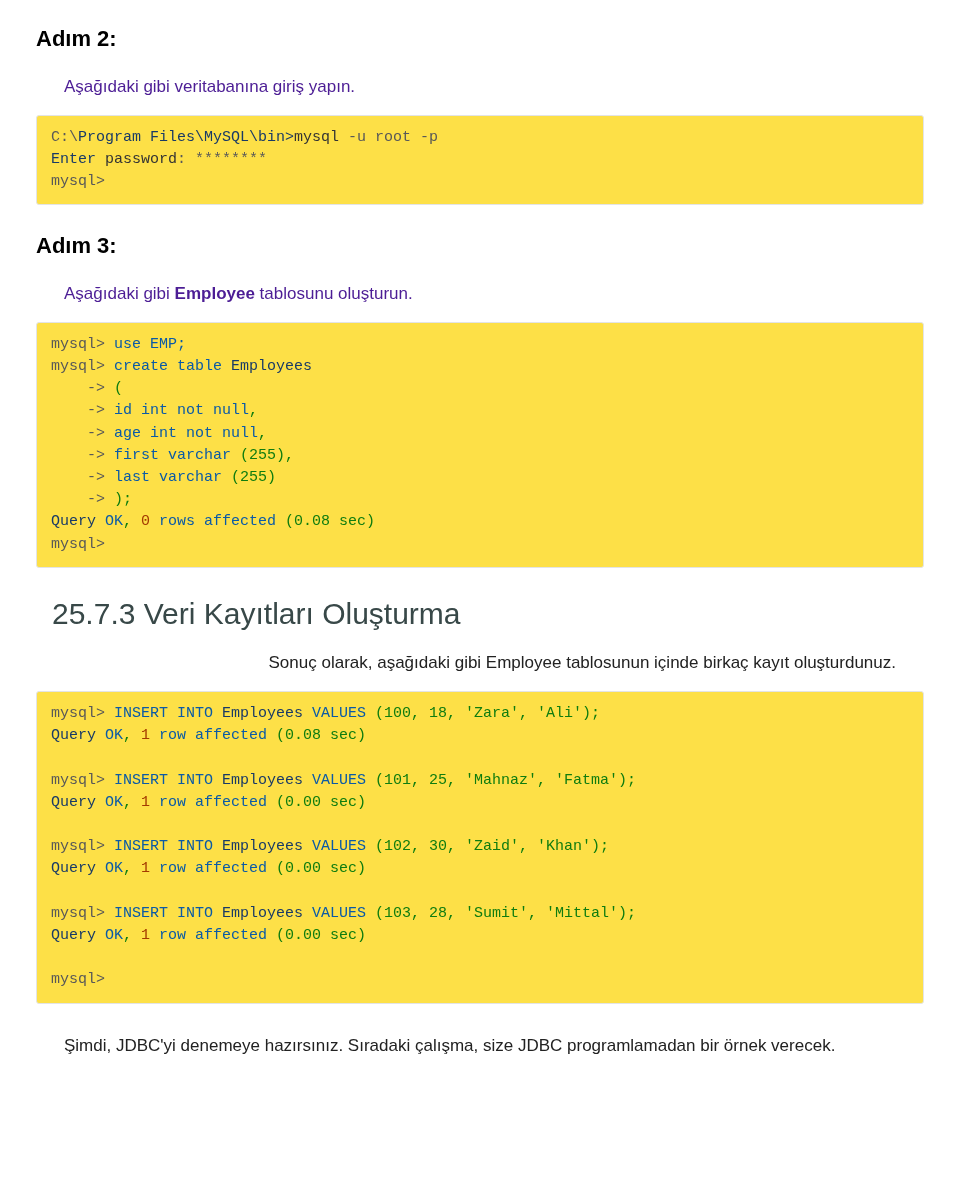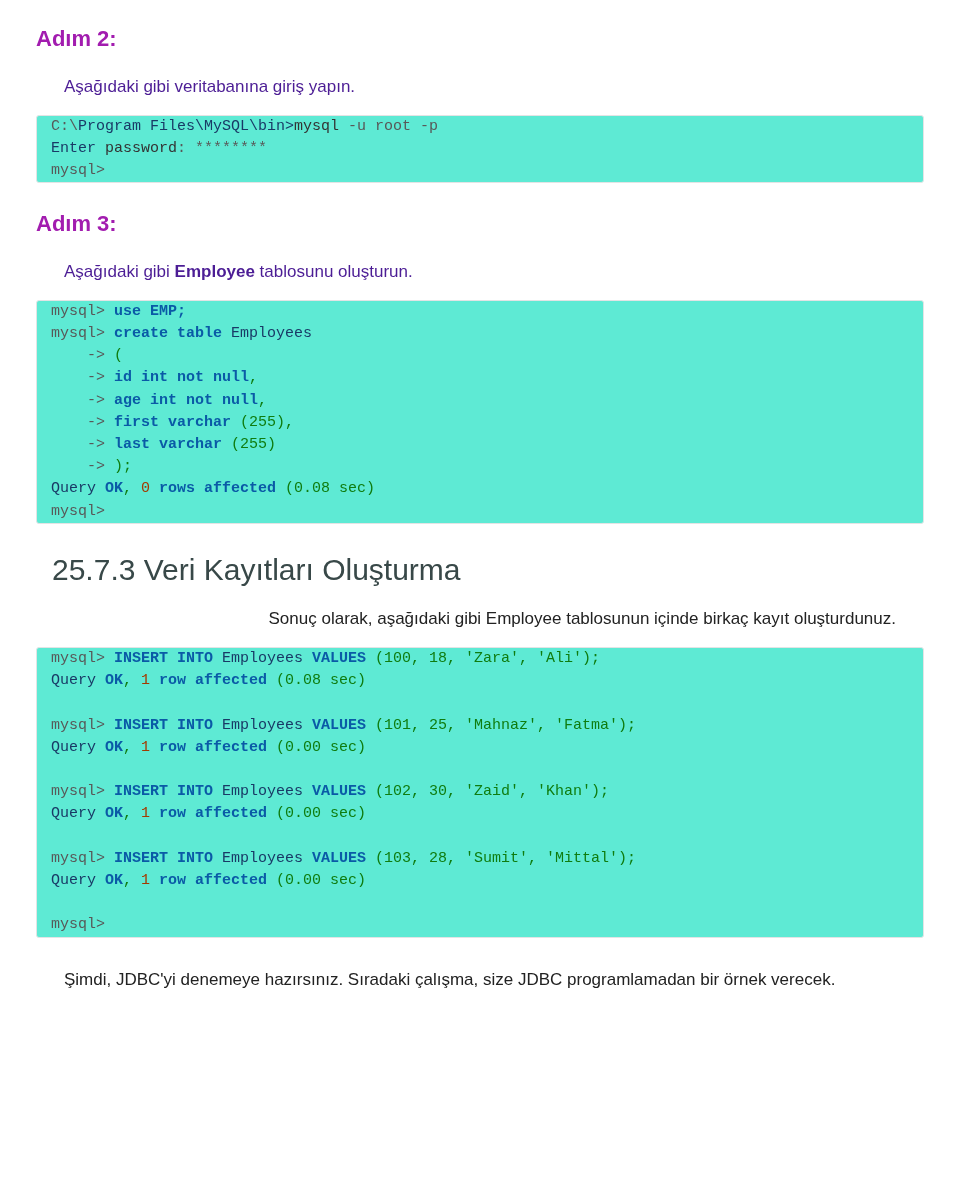--- a/index.html
+++ b/index.html
@@ -7,44 +7,44 @@
     color: #333;
     margin: 0;
     padding: 24px 36px;
     background: #fff;
     font-size: 16px;
     line-height: 1.35;
   }
   .step-heading {
     font-weight: bold;
     font-size: 22px;
-    color: #a21caf;
+    color: #000000;
     margin: 0 0 22px 0;
   }
   .instruction {
     margin: 0 0 16px 28px;
     font-size: 17px;
     color: #4c1d95;
   }
   .bold { font-weight: bold; }
   .codebox {
-    background: #5eead4;
+    background: #fde047;
     border: 1px solid #e3e4e5;
     border-radius: 3px;
-    padding: 0 14px;
+    padding: 11px 14px;
     margin: 0 0 26px 0;
     font-family: "Courier New", monospace;
     font-size: 15px;
     white-space: pre-wrap;
     color: #333;
     line-height: 1.48;
   }
   .c-grn { color: #0f7c0f; }
   .c-nav { color: #193a66; }
-  .c-blue { color: #0a5aa6; font-weight: bold; }
+  .c-blue { color: #0a5aa6; }
   .c-gray { color: #585858; }
   .c-red { color: #a33a00; }
   .section-heading {
     color: #384848;
     font-size: 30px;
     font-weight: 400;
     margin: 10px 0 18px 16px;
   }
   .paragraph {
     font-size: 17px;

